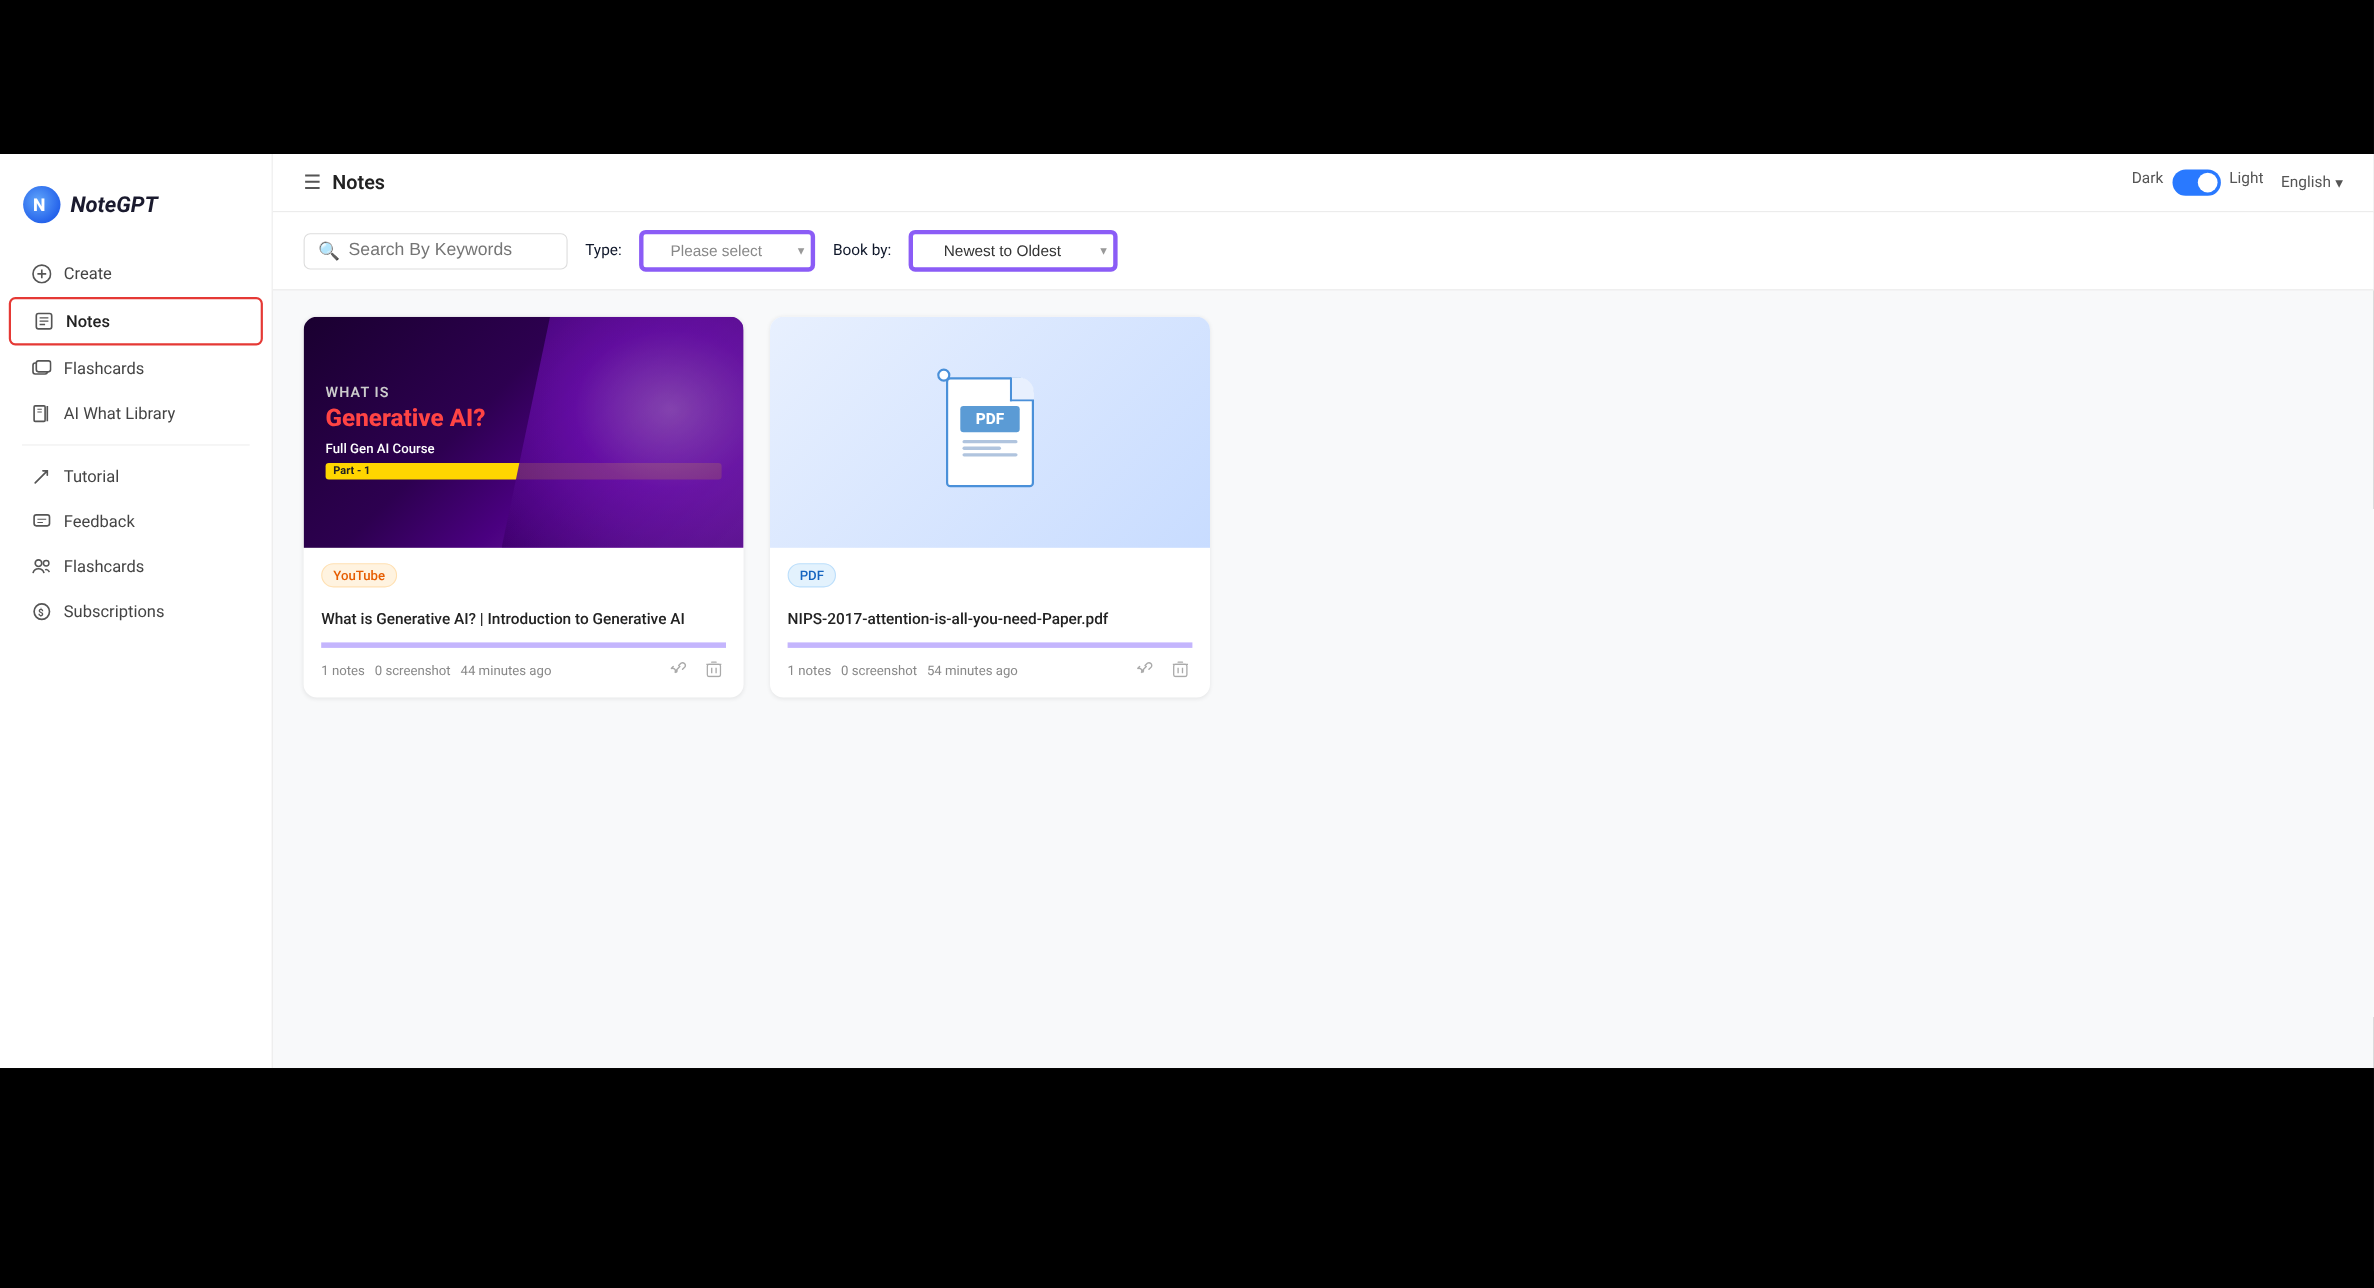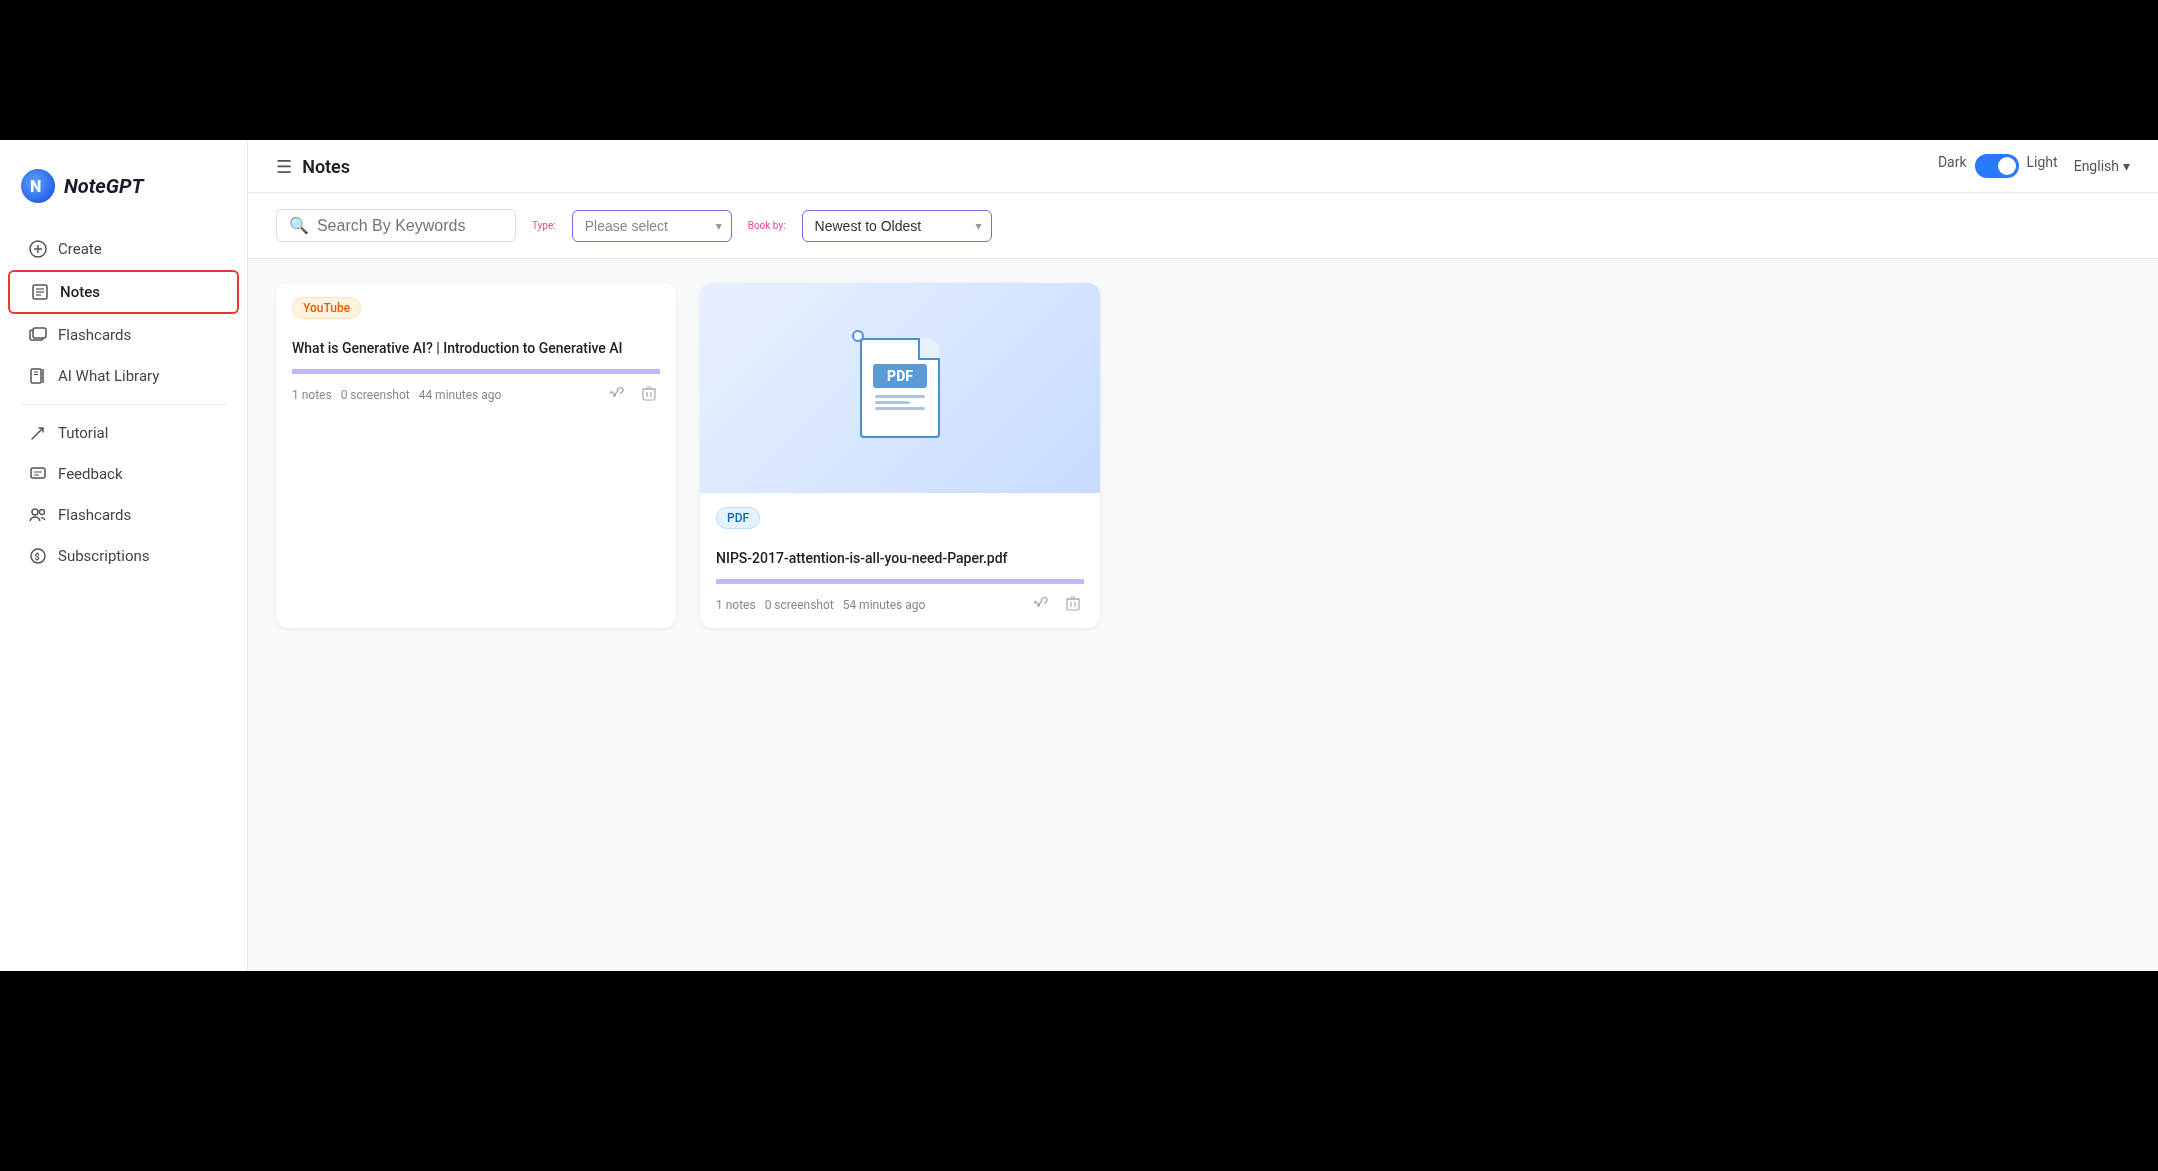--- a/index.html
+++ b/index.html
@@ -171,35 +171,36 @@
     }
     .search-box input {
       border: none;
       outline: none;
       font-size: 16px;
       color: #666;
       width: 100%;
       background: transparent;
     }
     .toolbar-label {
-      font-size: 10px;
-      color: #ec4899;
+      font-size: 14px;
+      color: #0f172a;
     }
     .select-box {
-      border: 1px solid #8b5cf6;
+      border: 4px solid #8b5cf6;
       border-radius: 6px;
       padding: 7px 32px 7px 12px;
       font-size: 14px;
       color: #888;
       background: #fff;
       appearance: none;
       -webkit-appearance: none;
       cursor: pointer;
       position: relative;
       min-width: 160px;
+      text-align: center;
     }
     .select-wrapper {
       position: relative;
       display: inline-block;
     }
     .select-wrapper::after {
       content: '▾';
       position: absolute;
       right: 10px;
       top: 50%;
@@ -569,20 +570,29 @@
             <option value="oldest">Oldest to Newest</option>
             <option value="az">A-Z</option>
             <option value="za">Z-A</option>
           </select>
         </div>
       </div>
 
       <div class="cards-grid">
 
         <div class="card">
+          <div class="card-thumbnail-youtube">
+            <div class="yt-thumbnail-content">
+              <div class="yt-what-is">WHAT IS</div>
+              <div class="yt-title">Generative AI?</div>
+              <div class="yt-subtitle">Full Gen AI Course</div>
+              <div class="yt-badge">Part - 1</div>
+            </div>
+            <div class="yt-face"></div>
+          </div>
           <div class="card-body">
             <span class="card-type-badge badge-youtube">YouTube</span>
             <div class="card-title">What is Generative AI? | Introduction to Generative AI</div>
             <div class="card-footer">
               <span class="card-meta">
                 <span>1 notes</span>
                 &nbsp;
                 <span>0 screenshot</span>
                 &nbsp;
                 <span>44 minutes ago</span>

